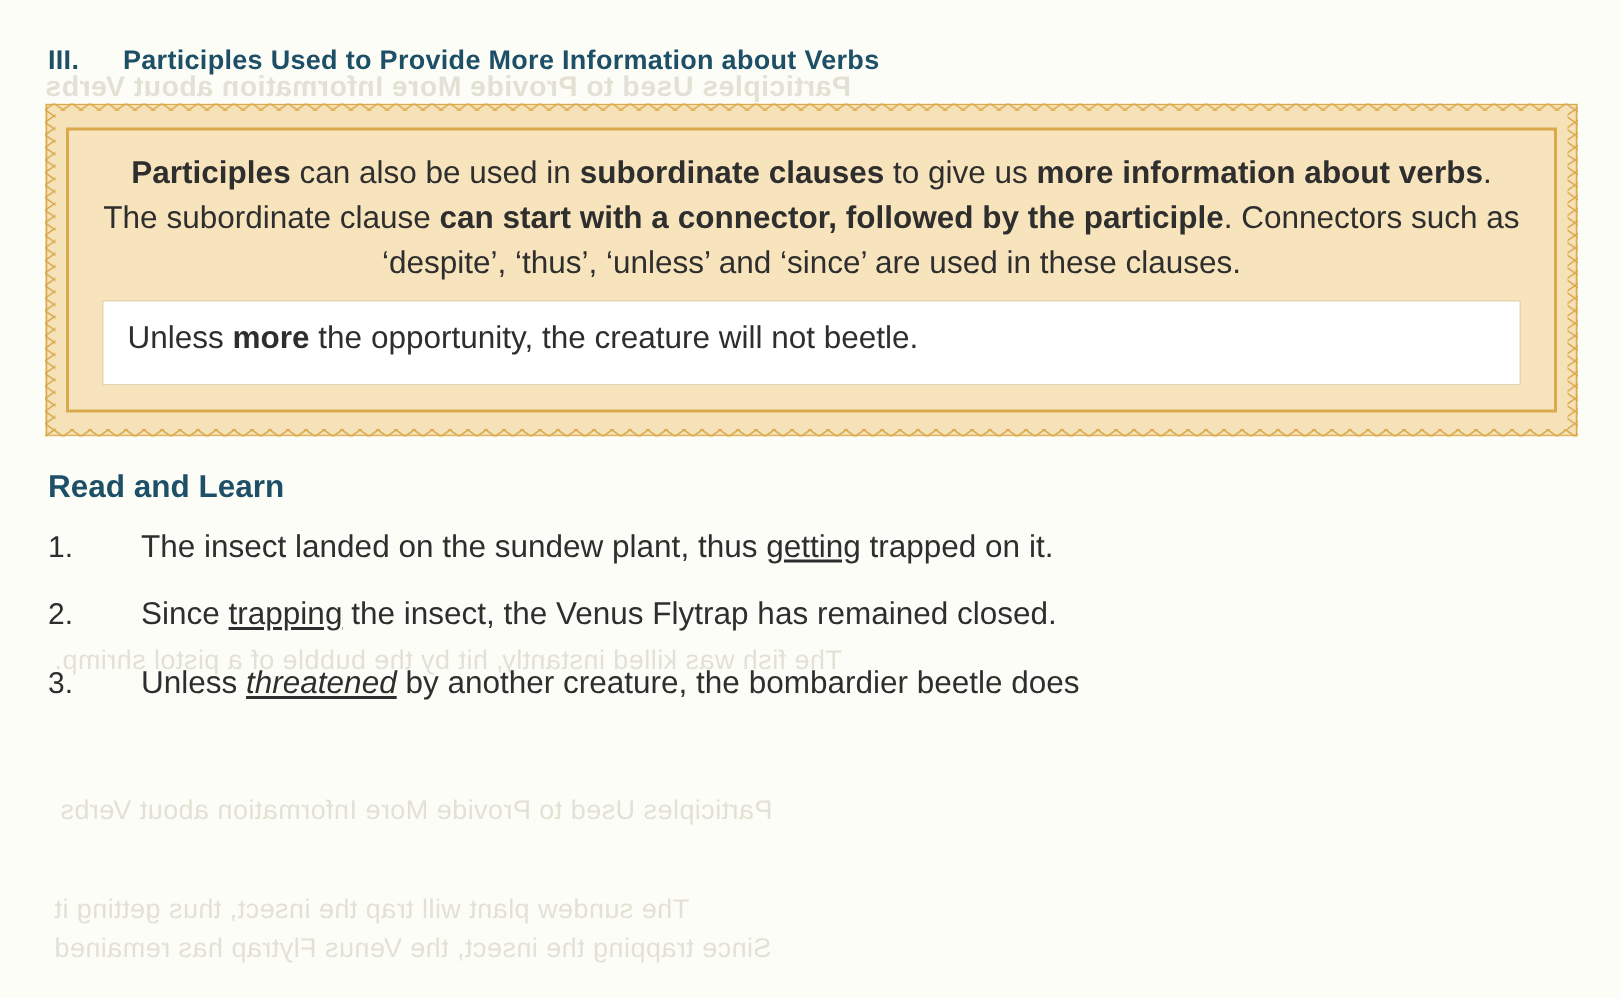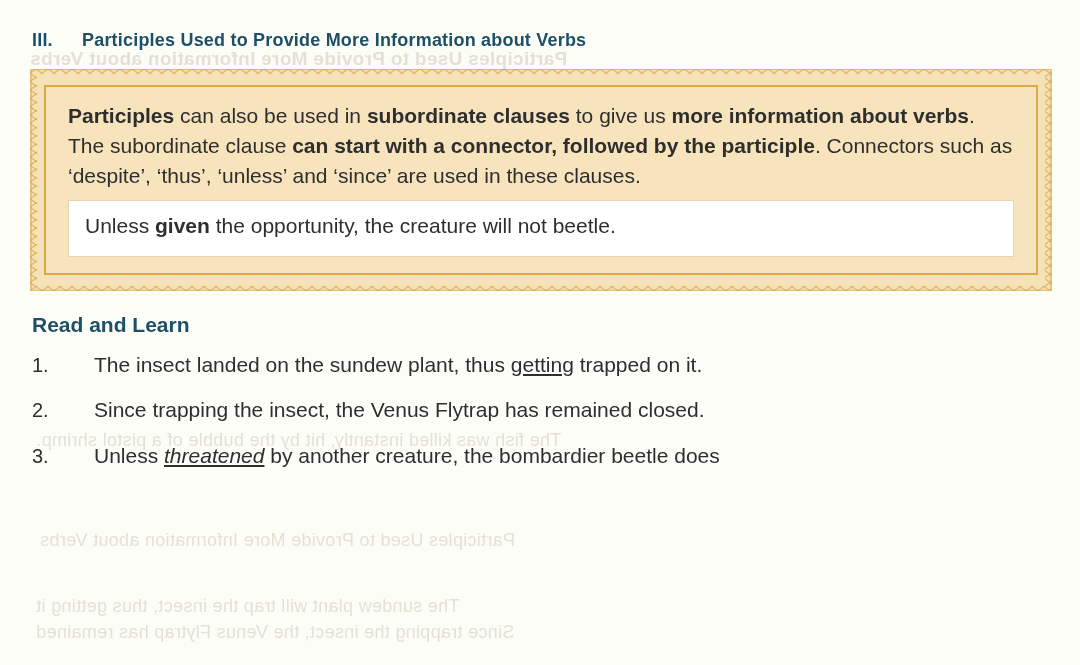--- a/index.html
+++ b/index.html
@@ -72,21 +72,21 @@
     border: 2px solid #d9a94b;
     background: #f7e4bc;
     padding: 14px 22px 16px 22px;
   }
 
   .box-para {
     font-size: 21px;
     line-height: 1.42;
     color: #2e2e2e;
     margin: 0 0 6px 0;
-    text-align: left;
+    text-align: center;
   }
 
   .examples {
     background: #ffffff;
     border: 1px solid #e6d6ae;
     padding: 10px 16px 14px 16px;
     margin-top: 10px;
   }
   .example-line {
     font-size: 21px;
@@ -147,35 +147,35 @@
           <path d="M6 0 L12 6 L6 12 L0 6 Z" fill="none" stroke="#d9a94b" stroke-width="1.2"></path>
         </pattern>
       </defs>
       <rect x="1" y="1" width="1020" height="316" fill="none" stroke="url(#diamonds)" stroke-width="12"></rect>
       <rect x="1" y="1" width="1020" height="316" fill="none" stroke="#d9a94b" stroke-width="1"></rect>
     </svg>
 
     <div class="ornate-inner">
       <p class="box-para"><span style="font-weight: bold;">Participles</span><span> can also be used in </span><span style="font-weight: bold;">subordinate clauses</span><span> to give us </span><span style="font-weight: bold;">more information about verbs</span><span>. The subordinate clause </span><span style="font-weight: bold;">can start with a connector, followed by the participle</span><span>. Connectors such as ‘despite’, ‘thus’, ‘unless’ and ‘since’ are used in these clauses.</span></p>
       <div class="examples">
-        <p class="example-line"><span>Unless </span><span style="font-weight: bold;">given</span><span> the opportunity, the creature will not beetle.</span></p>
+        <p class="example-line"><span>Unless </span><span style="font-weight: bold;">more</span><span> the opportunity, the creature will not beetle.</span></p>
       </div>
     </div>
   </div>
 
   <div class="subheading">Read and Learn</div>
 
   <ol class="numbered-list">
     <li>
       <span class="num">1.</span>
       <span class="txt"><span>The insect landed on the sundew plant, thus </span><span style="text-decoration: underline;">getting</span><span> trapped on it.</span></span>
     </li>
     <li>
       <span class="num">2.</span>
-      <span class="txt"><span>Since </span><span style="">trapping</span><span> the insect, the Venus Flytrap has remained closed.</span></span>
+      <span class="txt"><span>Since </span><span style="text-decoration: underline;">trapping</span><span> the insect, the Venus Flytrap has remained closed.</span></span>
     </li>
     <li>
       <span class="num">3.</span>
       <span class="txt"><span>Unless </span><span style="text-decoration: underline; font-style: italic;">threatened</span><span> by another creature, the bombardier beetle does</span></span>
     </li>
   </ol>
 
 </div>
 
 </body></html>

